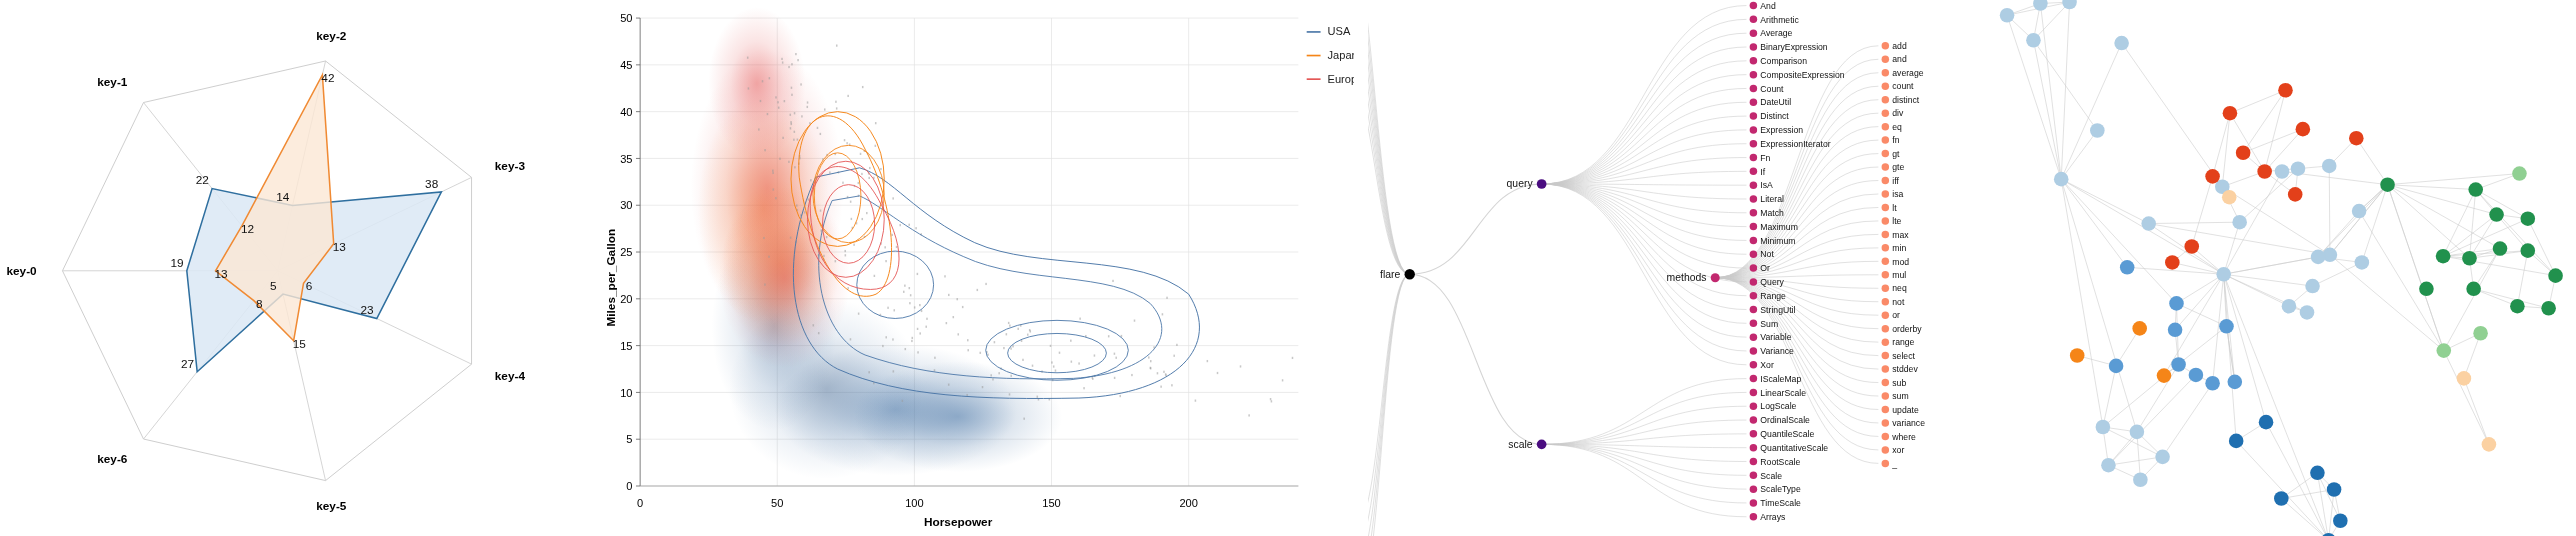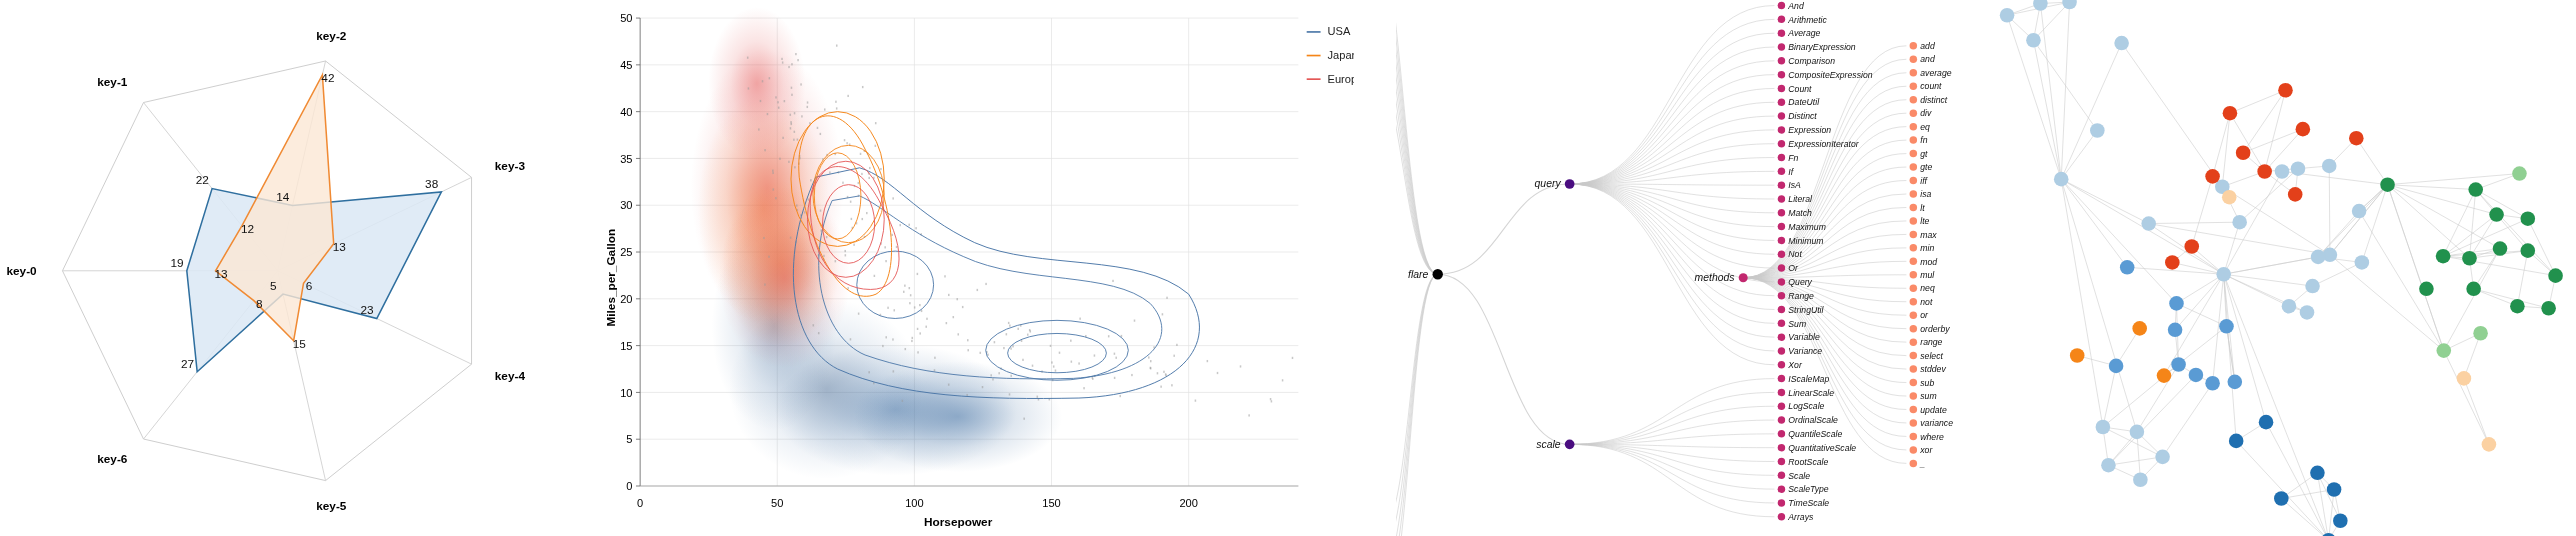--- a/index.html
+++ b/index.html
@@ -2,21 +2,21 @@
 <html style="font-size:11px"><head>
 <meta charset="utf-8">
 <style>
   html,body{margin:0;padding:0;background:#ffffff;}
   body{font-family:"Liberation Sans",sans-serif;}
   .canvas{position:relative;width:2576px;height:536px;background:#fff;overflow:hidden;}
 
   .panel{position:absolute;top:0;height:536px;}
   #panel-radar{left:0;width:597px;}
   #panel-density{left:597px;width:757px;}
-  #panel-tree{left:1396px;width:625px;font-style:italic;}
+  #panel-tree{left:1368px;width:625px;}
   #panel-network{left:1979px;width:597px;}
 
   svg{display:block;}
   .axis-label{font-family:"Liberation Sans",sans-serif;font-weight:bold;}
   .tick-label{font-family:"Liberation Sans",sans-serif;}
   .radar-key{font-family:"Liberation Sans",sans-serif;font-weight:bold;font-size:17px;fill:#000;}
   .radar-val{font-family:"Liberation Sans",sans-serif;font-size:17px;fill:#111;}
   .legend-text{font-family:"Liberation Sans",sans-serif;font-size:16px;fill:#222;}
   .tree-label{font-family:"Liberation Sans",sans-serif;font-size:12.5px;fill:#111;}
   .tree-inner-label{font-family:"Liberation Sans",sans-serif;font-size:15px;fill:#111;}

